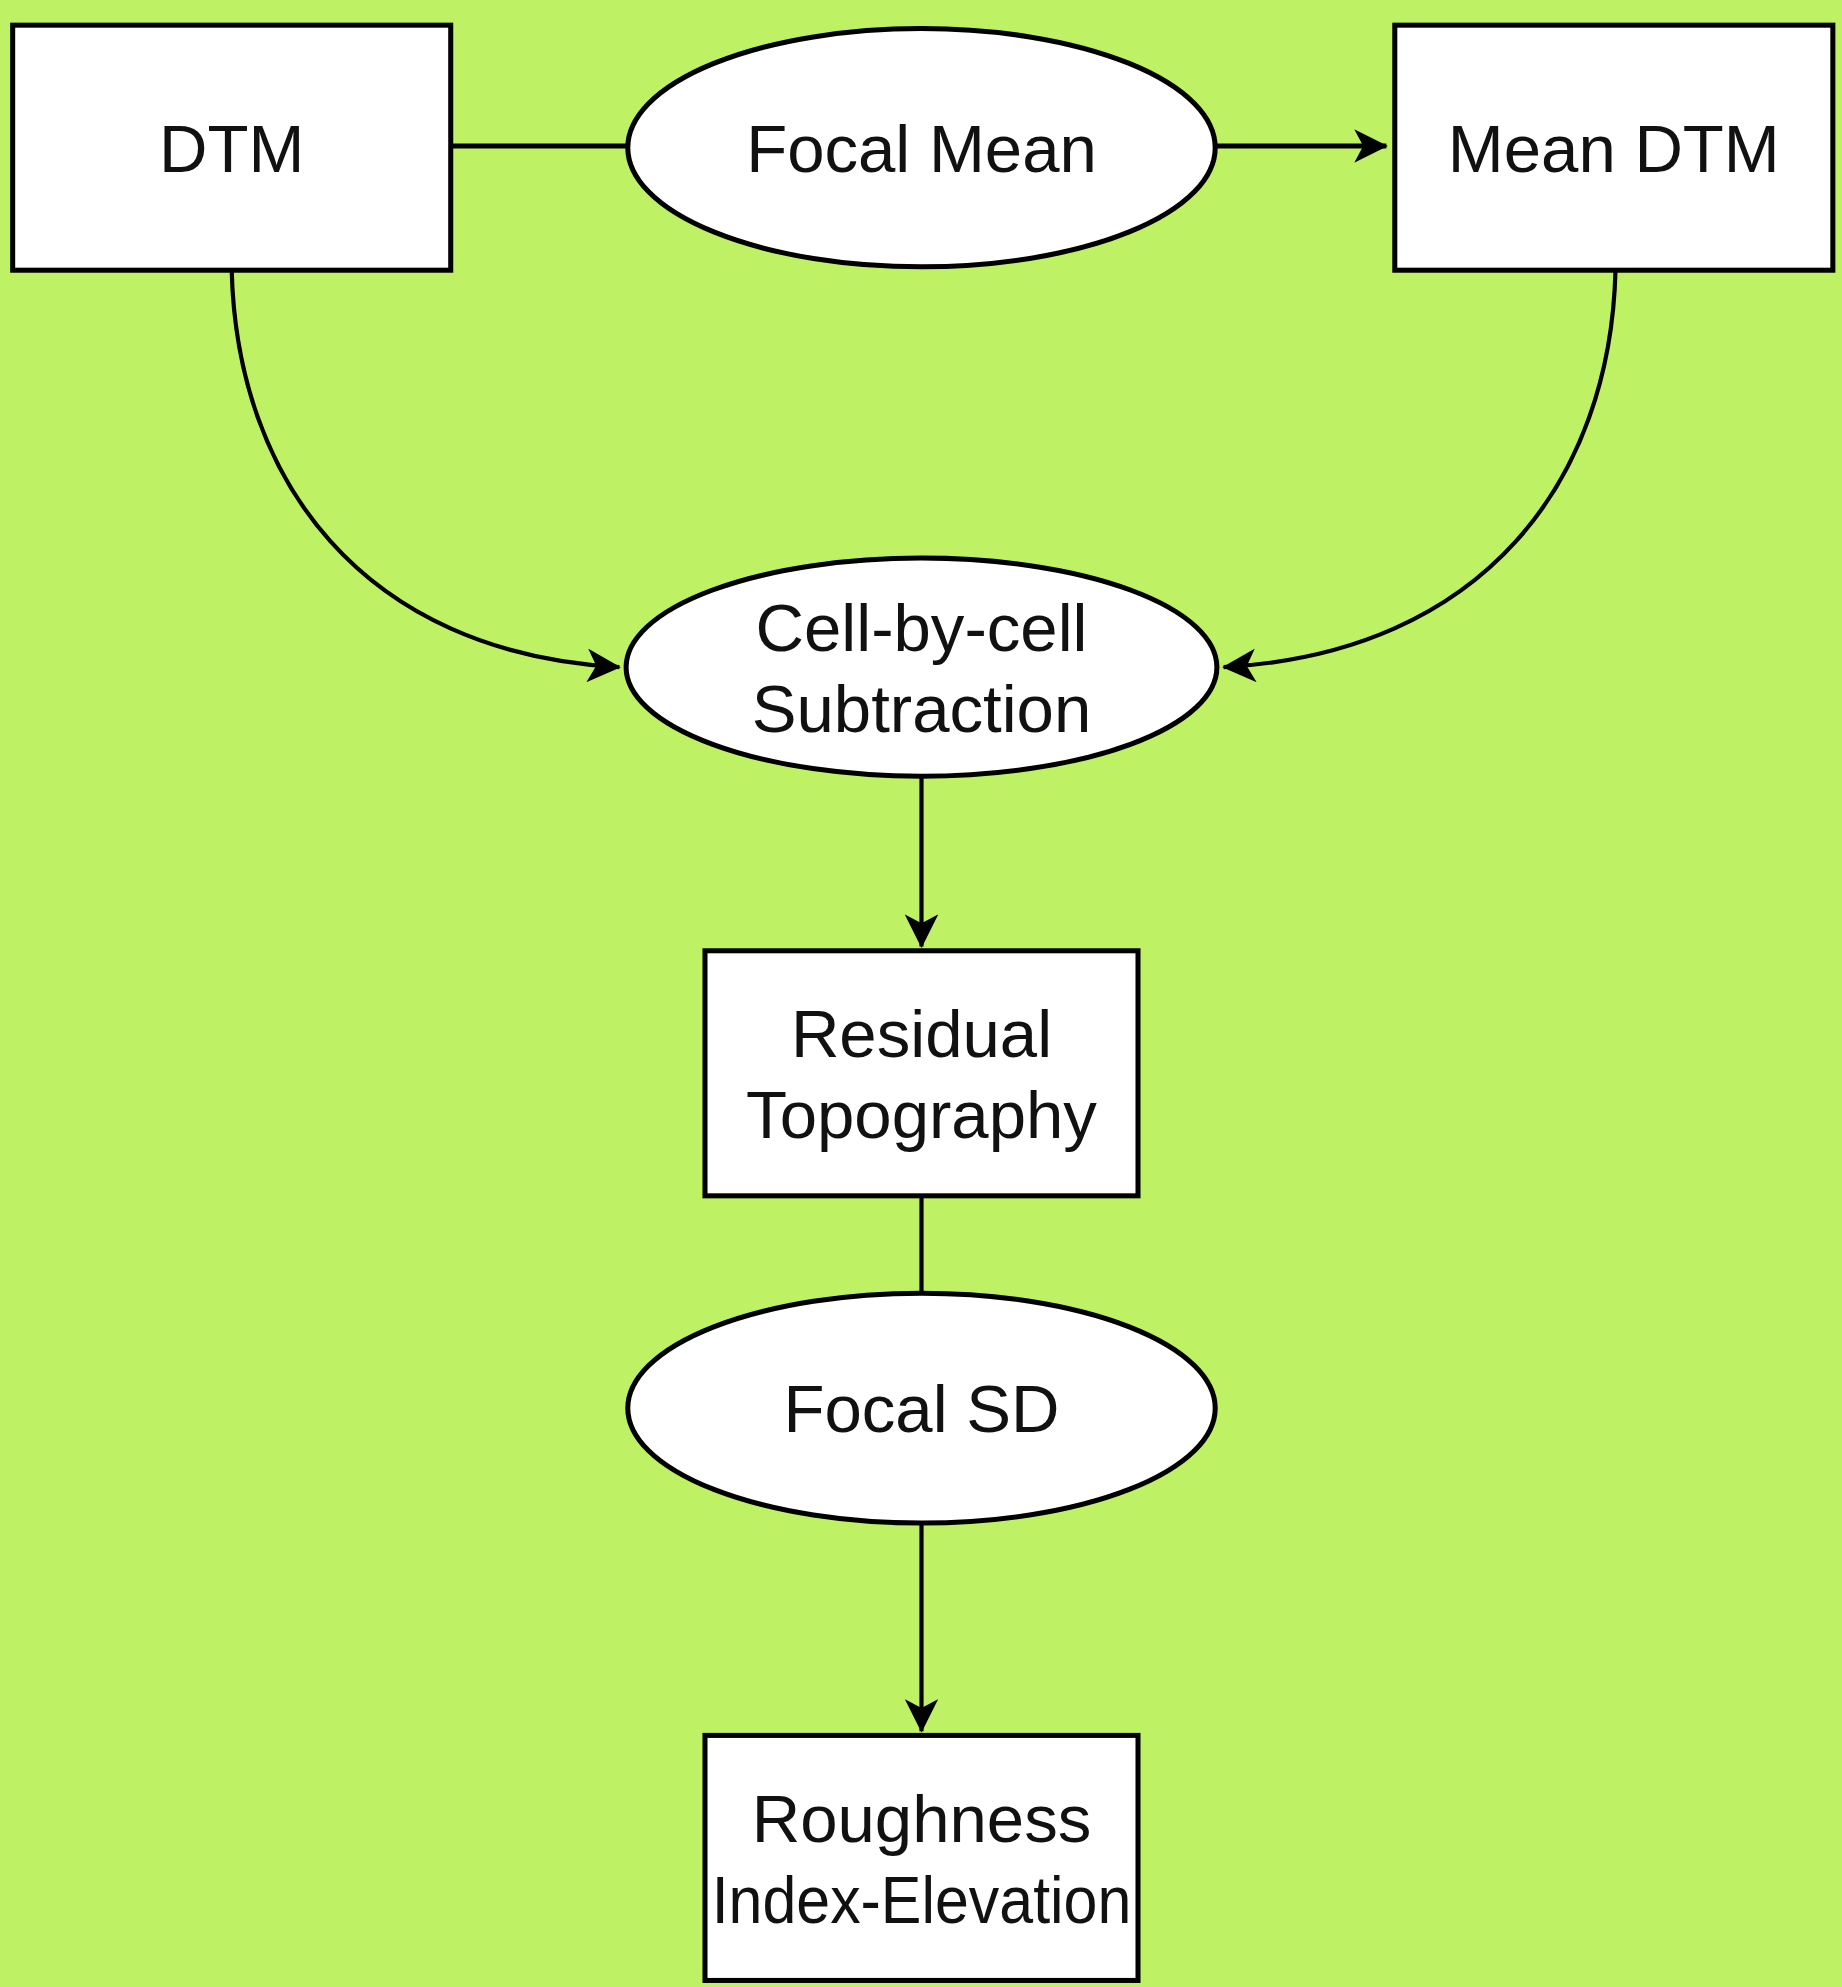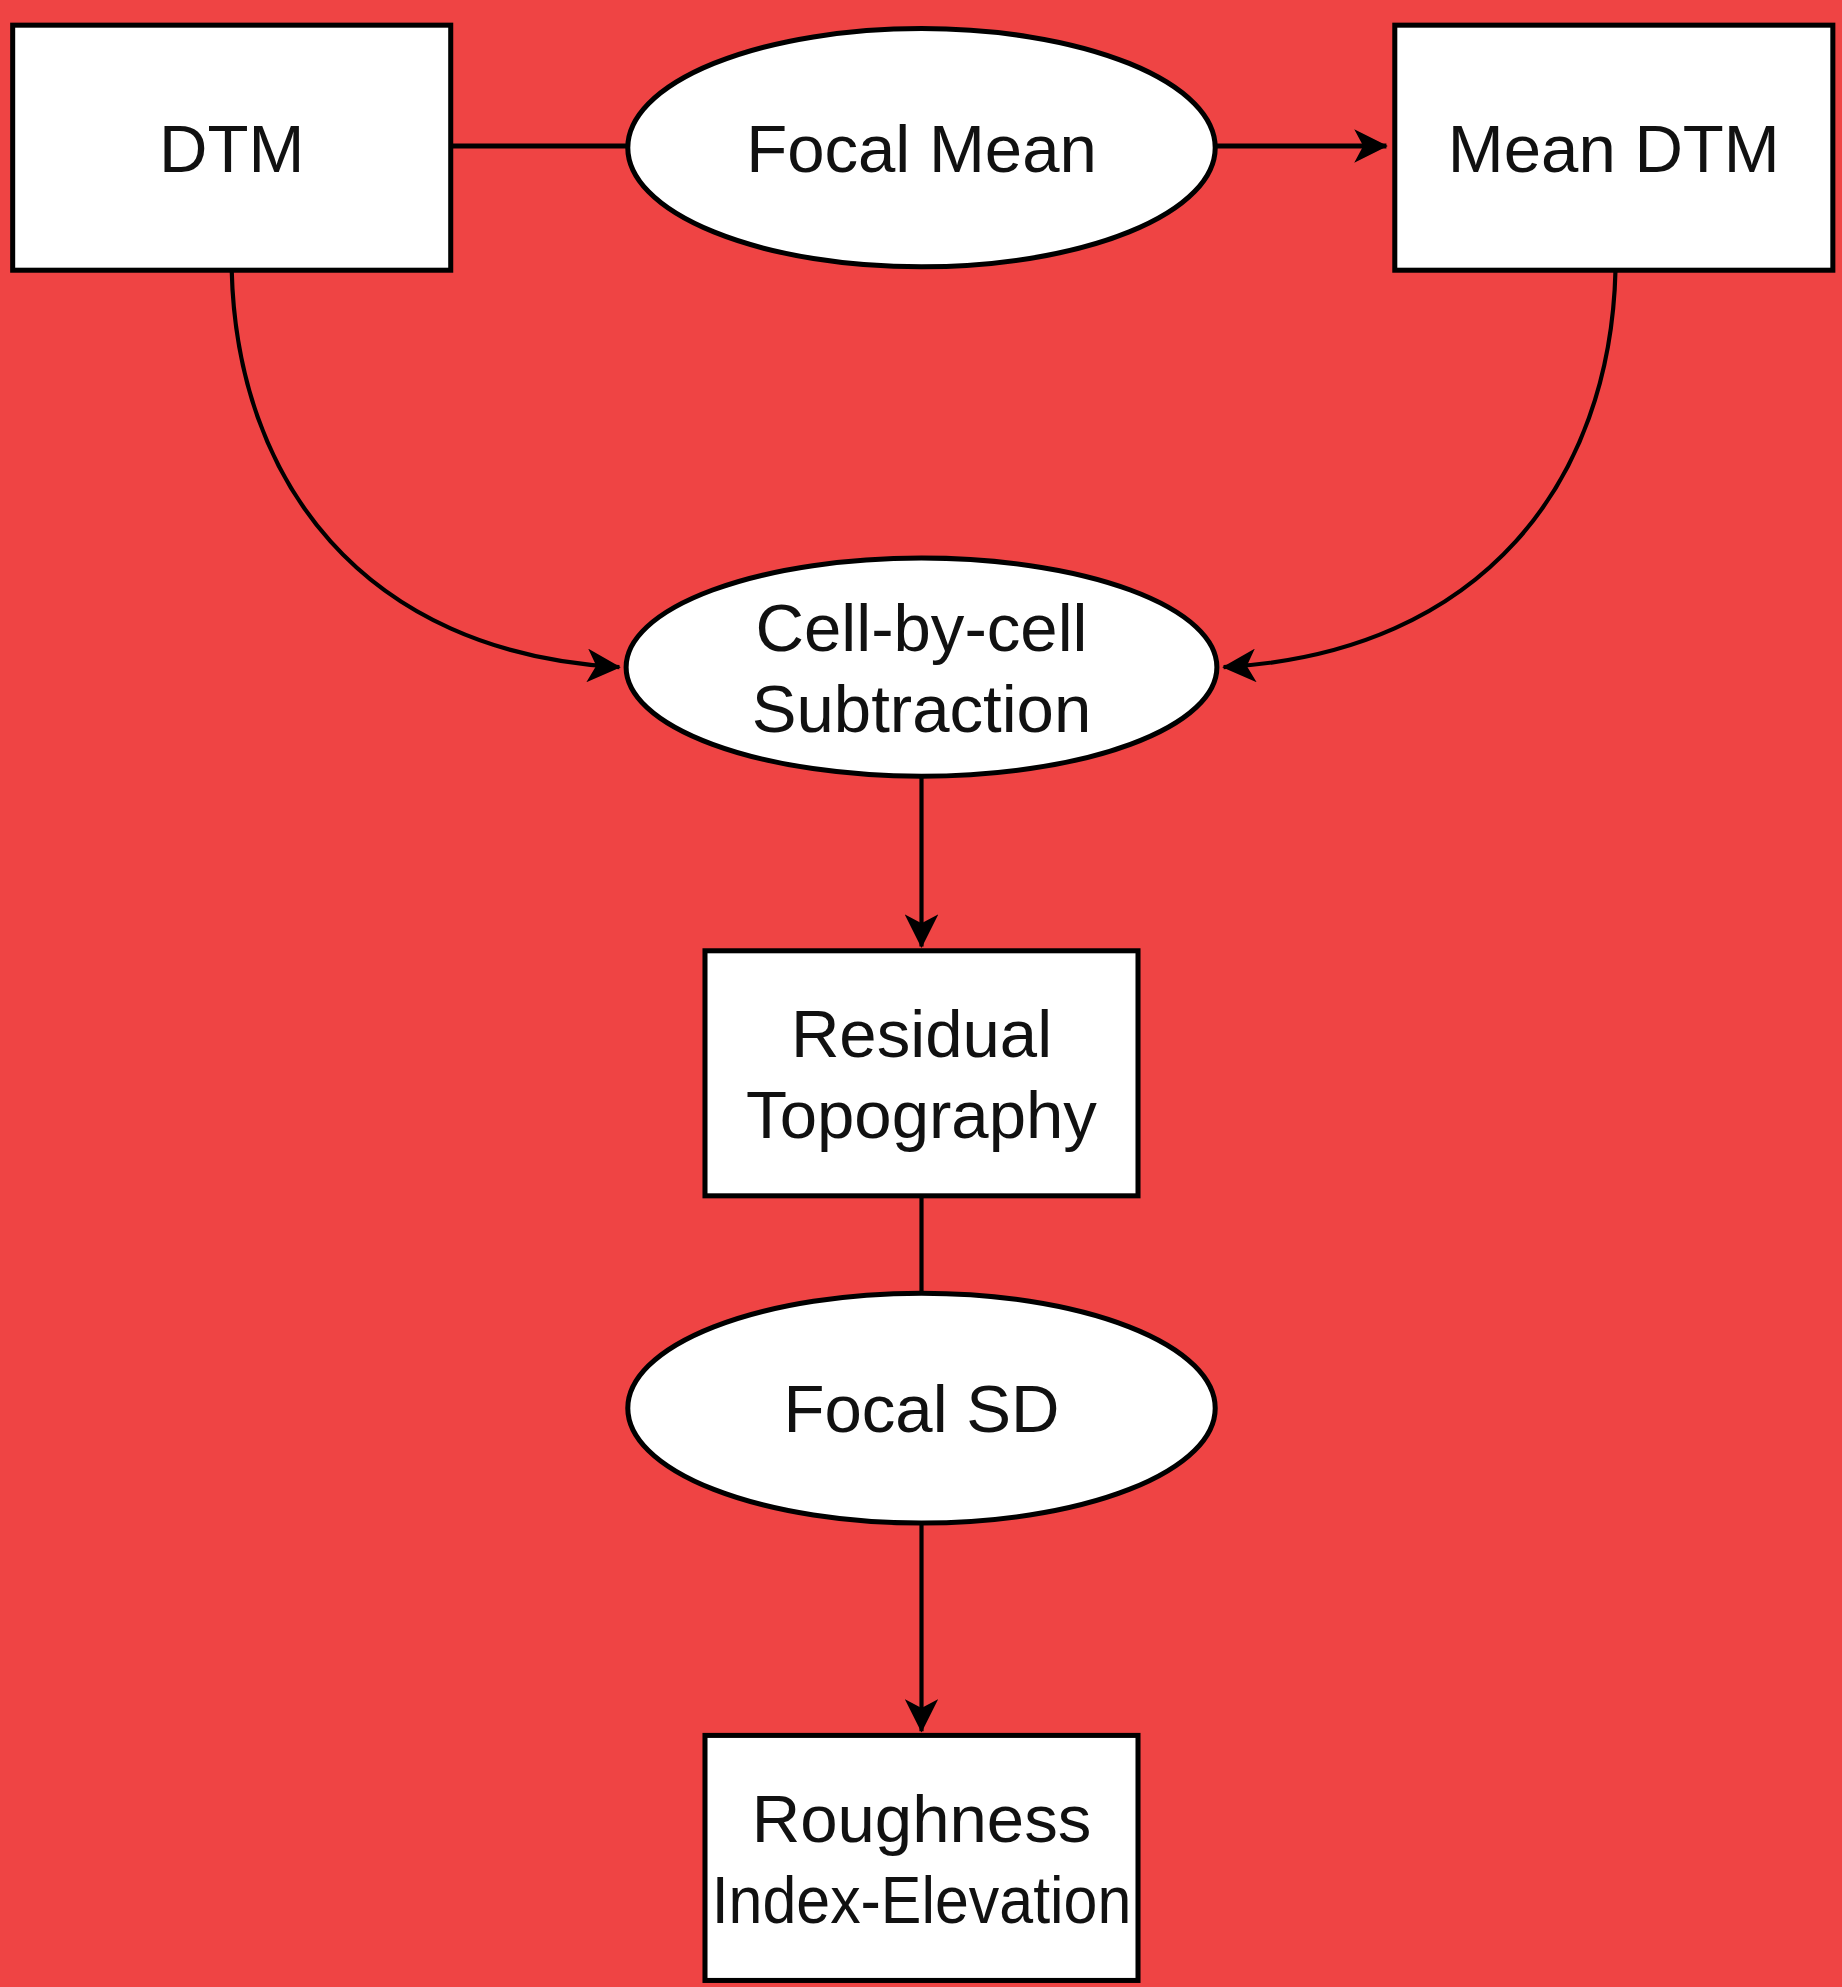--- a/index.html
+++ b/index.html
@@ -3,21 +3,21 @@
 <meta charset="utf-8">
 <style>
   html, body {
     margin: 0;
     padding: 0;
     background: #ffffff;
   }
   .diagram-wrap {
     width: 1843px;
     height: 1988px;
-    background: #ef4444;
+    background: #bef264;
   }
   svg.flowchart {
     display: block;
     width: 1843px;
     height: 1988px;
   }
   .node-shape {
     fill: #ffffff;
     stroke: #000000;
     stroke-width: 6;

